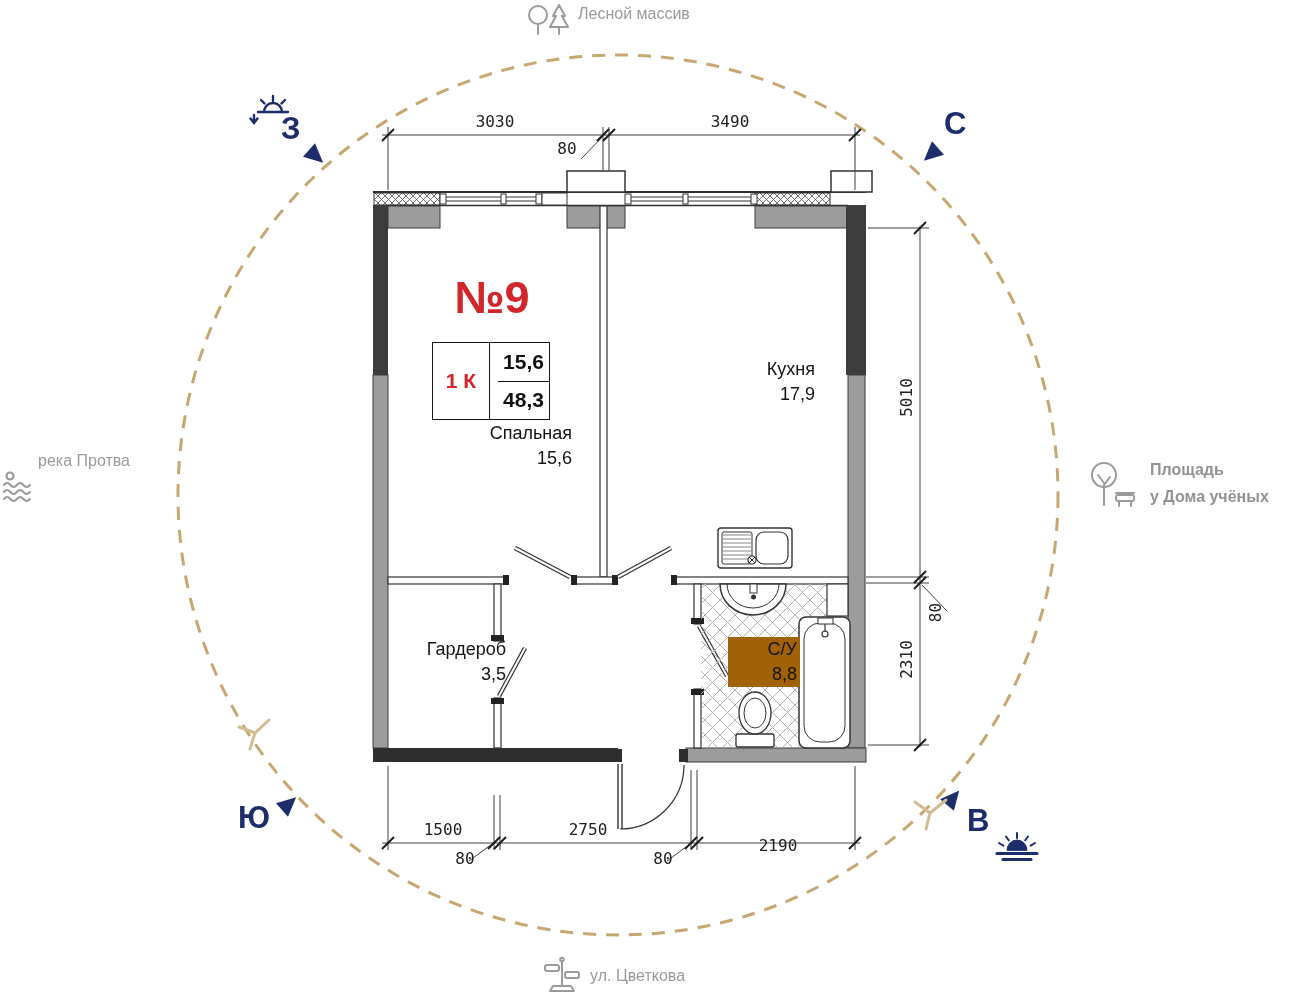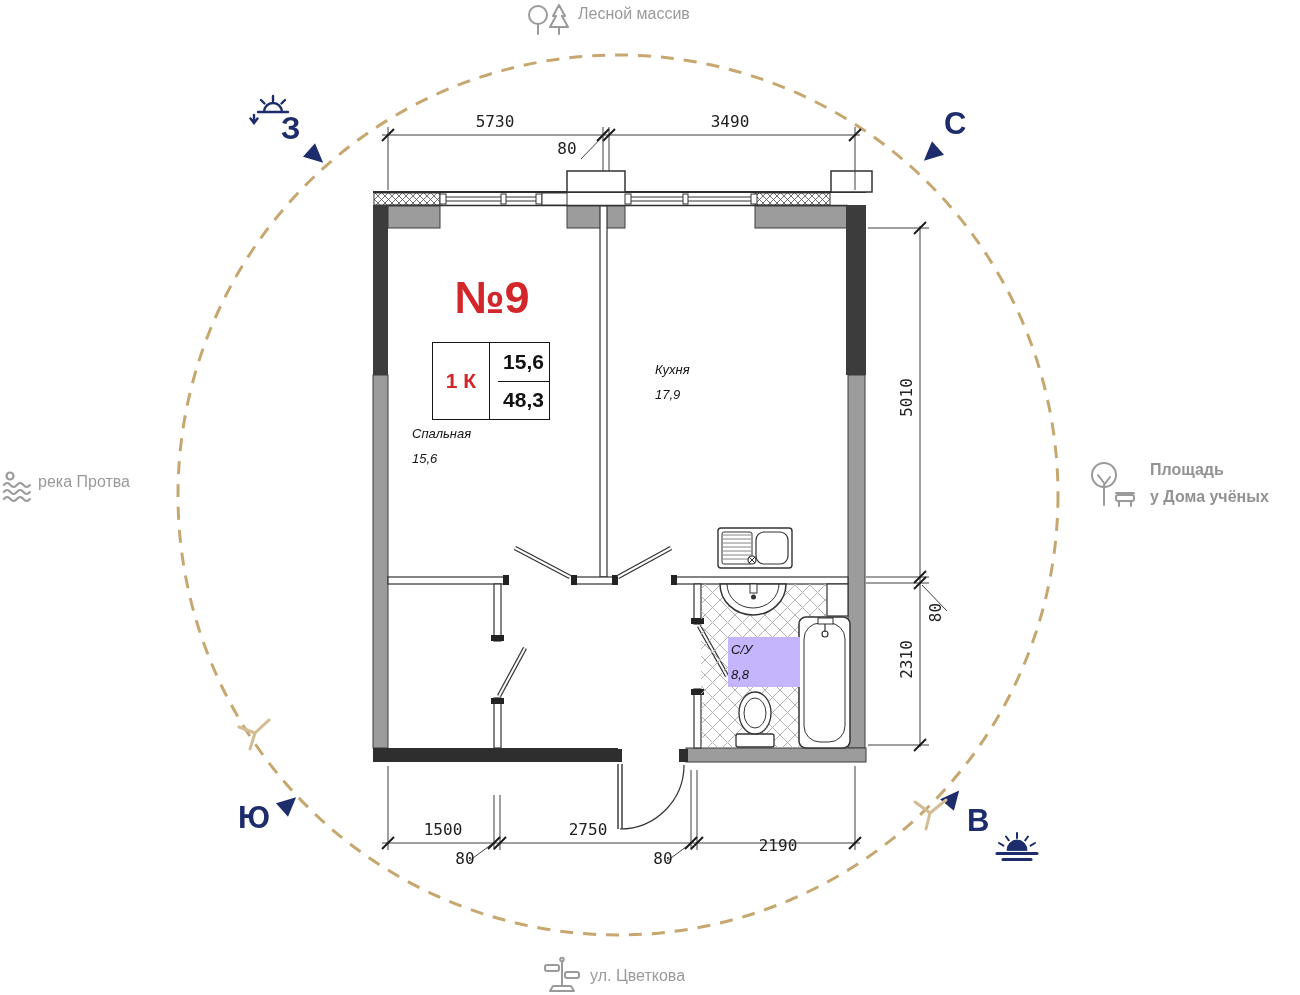--- a/index.html
+++ b/index.html
@@ -13,22 +13,22 @@
   .apt-number{position:absolute;left:437px;top:272px;width:110px;text-align:center;
               font-size:45px;font-weight:bold;color:#d3262a;}
   .apt-table{position:absolute;left:432px;top:342px;width:116px;height:76px;
              border:1.6px solid #151515;display:flex;background:#fff;
              font-weight:bold;font-size:21px;gap:8px;}
   .apt-left{width:56px;display:flex;align-items:center;justify-content:center;
             color:#d3262a;border-right:1.6px solid #151515;}
   .apt-right{flex:1;display:flex;flex-direction:column;}
   .apt-right .cell{flex:1;display:flex;align-items:center;justify-content:center;color:#111;}
   .apt-right .cell:first-child{border-bottom:1.6px solid #151515;}
-  .room{position:absolute;text-align:left;font-size:13px;color:#141414;line-height:25px;font-style:italic;}
-  .room.bg{background:#c4b5fd;padding:0 3px;}
+  .room{position:absolute;text-align:right;font-size:18px;color:#141414;line-height:25px;}
+  .room.bg{background:#a16207;padding:0 3px;}
   .dim{position:absolute;font-family:"DejaVu Sans Mono",monospace;font-size:16px;
        color:#212121;text-align:center;white-space:nowrap;}
   .dim.rot{transform:rotate(-90deg);transform-origin:center center;}
 </style>
 </head>
 <body>
 
 <div class="scene">
 
   <svg class="abs" style="left:0;top:0" width="1300" height="995" viewBox="0 0 1300 995">
@@ -283,21 +283,21 @@
           <path d="M24,7 V12 M13,10.5 l2.8,3.8 M35,10.5 l-2.8,3.8 M6,17 l4.4,2.6 M42,17 l-4.4,2.6"></path>
         </g>
         <g fill="none" stroke-width="3.2">
           <path d="M4,27.5 H44 M10,33.5 H38"></path>
         </g>
       </g>
     </svg>
   </div>
 
   <div class="lm" style="left:578px;top:5px">Лесной массив</div>
-  <div class="lm" style="left:38px;top:473px">река Протва</div>
+  <div class="lm" style="left:38px;top:452px">река Протва</div>
   <div class="lm bold" style="left:1150px;top:456px">
     <div>Площадь</div>
     <div>у Дома учёных</div>
   </div>
   <div class="lm" style="left:590px;top:967px">ул. Цветкова</div>
 
   <div class="compass" style="left:944px;top:106px">С</div>
   <div class="compass" style="left:281px;top:111px">З</div>
   <div class="compass" style="left:238px;top:800px">Ю</div>
   <div class="compass" style="left:967px;top:803px">В</div>
@@ -313,26 +313,30 @@
   </div>
 
   <div class="room" style="left:412px;top:421px;width:160px">
     <div>Спальная</div>
       <div>15,6</div>
   </div>
   <div class="room" style="left:655px;top:357px;width:160px">
     <div>Кухня</div>
       <div>17,9</div>
   </div>
+  <div class="room" style="left:376px;top:637px;width:130px">
+    <div>Гардероб</div>
+      <div>3,5</div>
+  </div>
   <div class="room bg" style="left:728px;top:637px;width:66px">
     <div>С/У</div>
       <div>8,8</div>
   </div>
 
-  <div class="dim" style="left:455px;top:112px;width:80px">5730</div>
+  <div class="dim" style="left:455px;top:112px;width:80px">3030</div>
   <div class="dim" style="left:690px;top:112px;width:80px">3490</div>
   <div class="dim" style="left:549px;top:139px;width:36px">80</div>
   <div class="dim rot" style="left:866px;top:388px;width:80px">5010</div>
   <div class="dim rot" style="left:866px;top:650px;width:80px">2310</div>
   <div class="dim rot" style="left:917px;top:603px;width:36px">80</div>
   <div class="dim" style="left:403px;top:820px;width:80px">1500</div>
   <div class="dim" style="left:548px;top:820px;width:80px">2750</div>
   <div class="dim" style="left:738px;top:836px;width:80px">2190</div>
   <div class="dim" style="left:447px;top:849px;width:36px">80</div>
   <div class="dim" style="left:645px;top:849px;width:36px">80</div>

